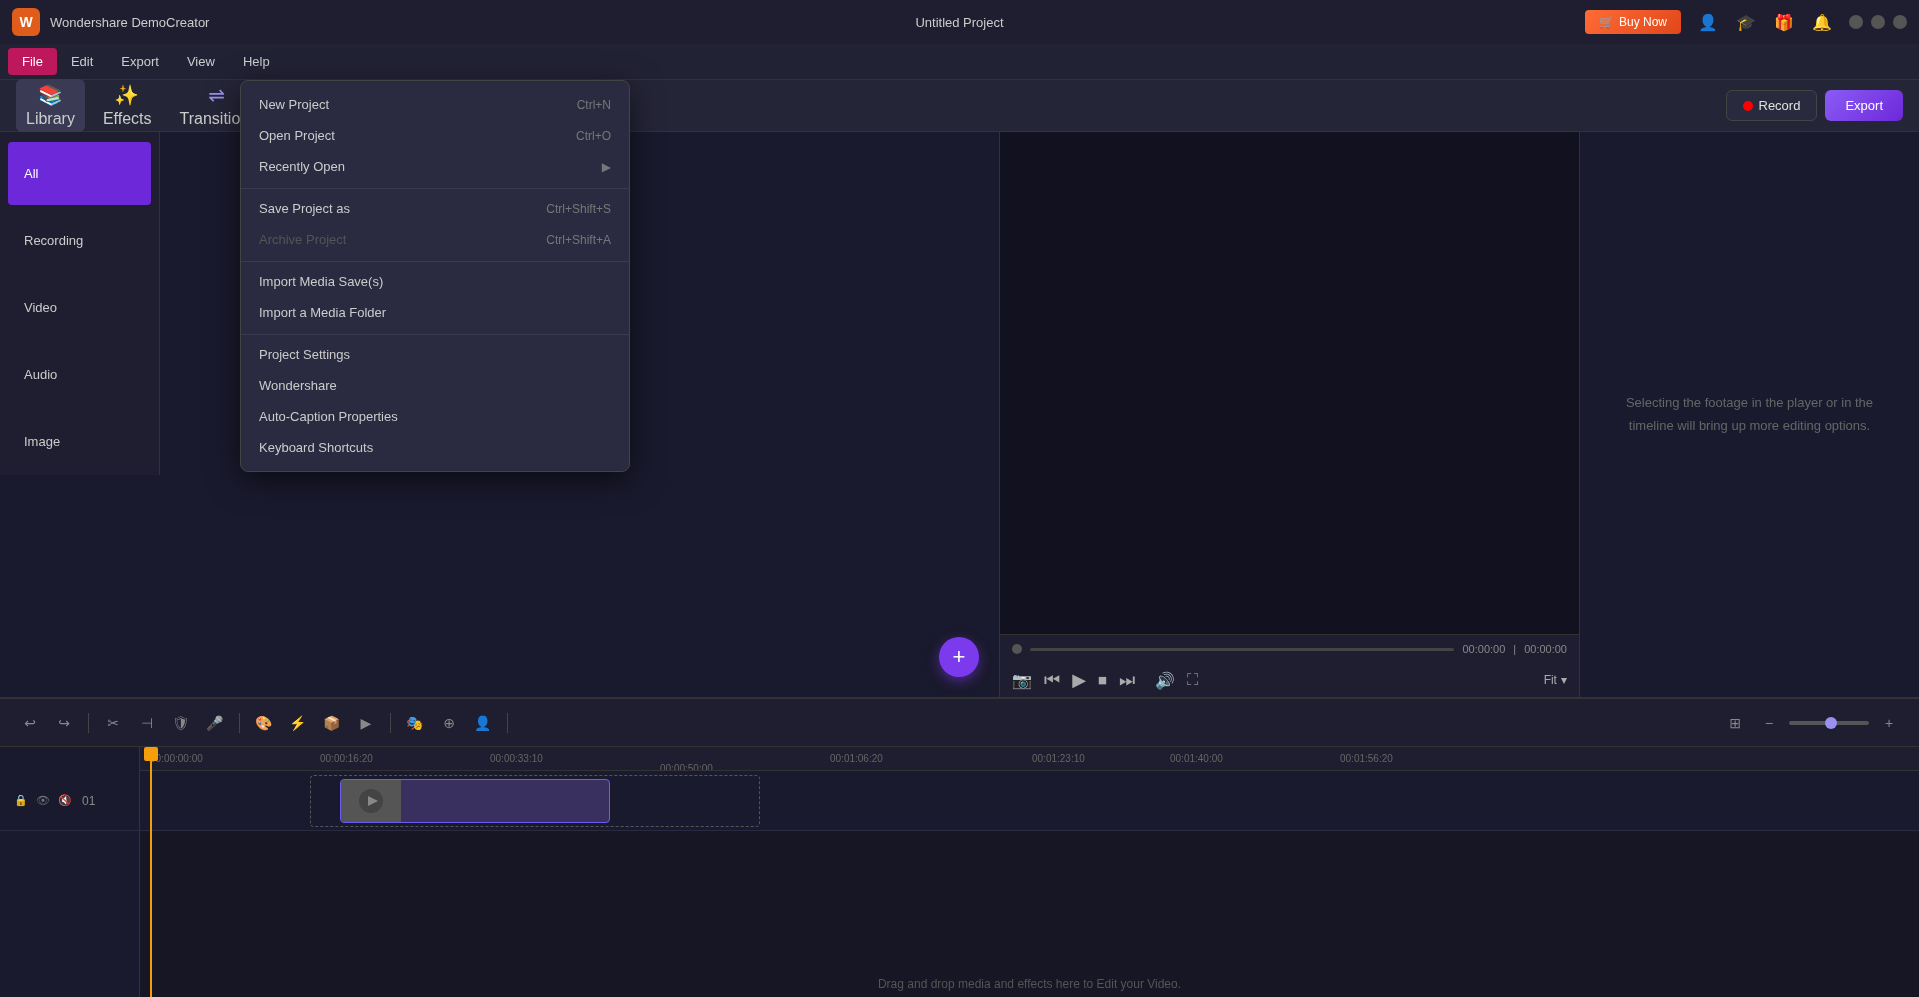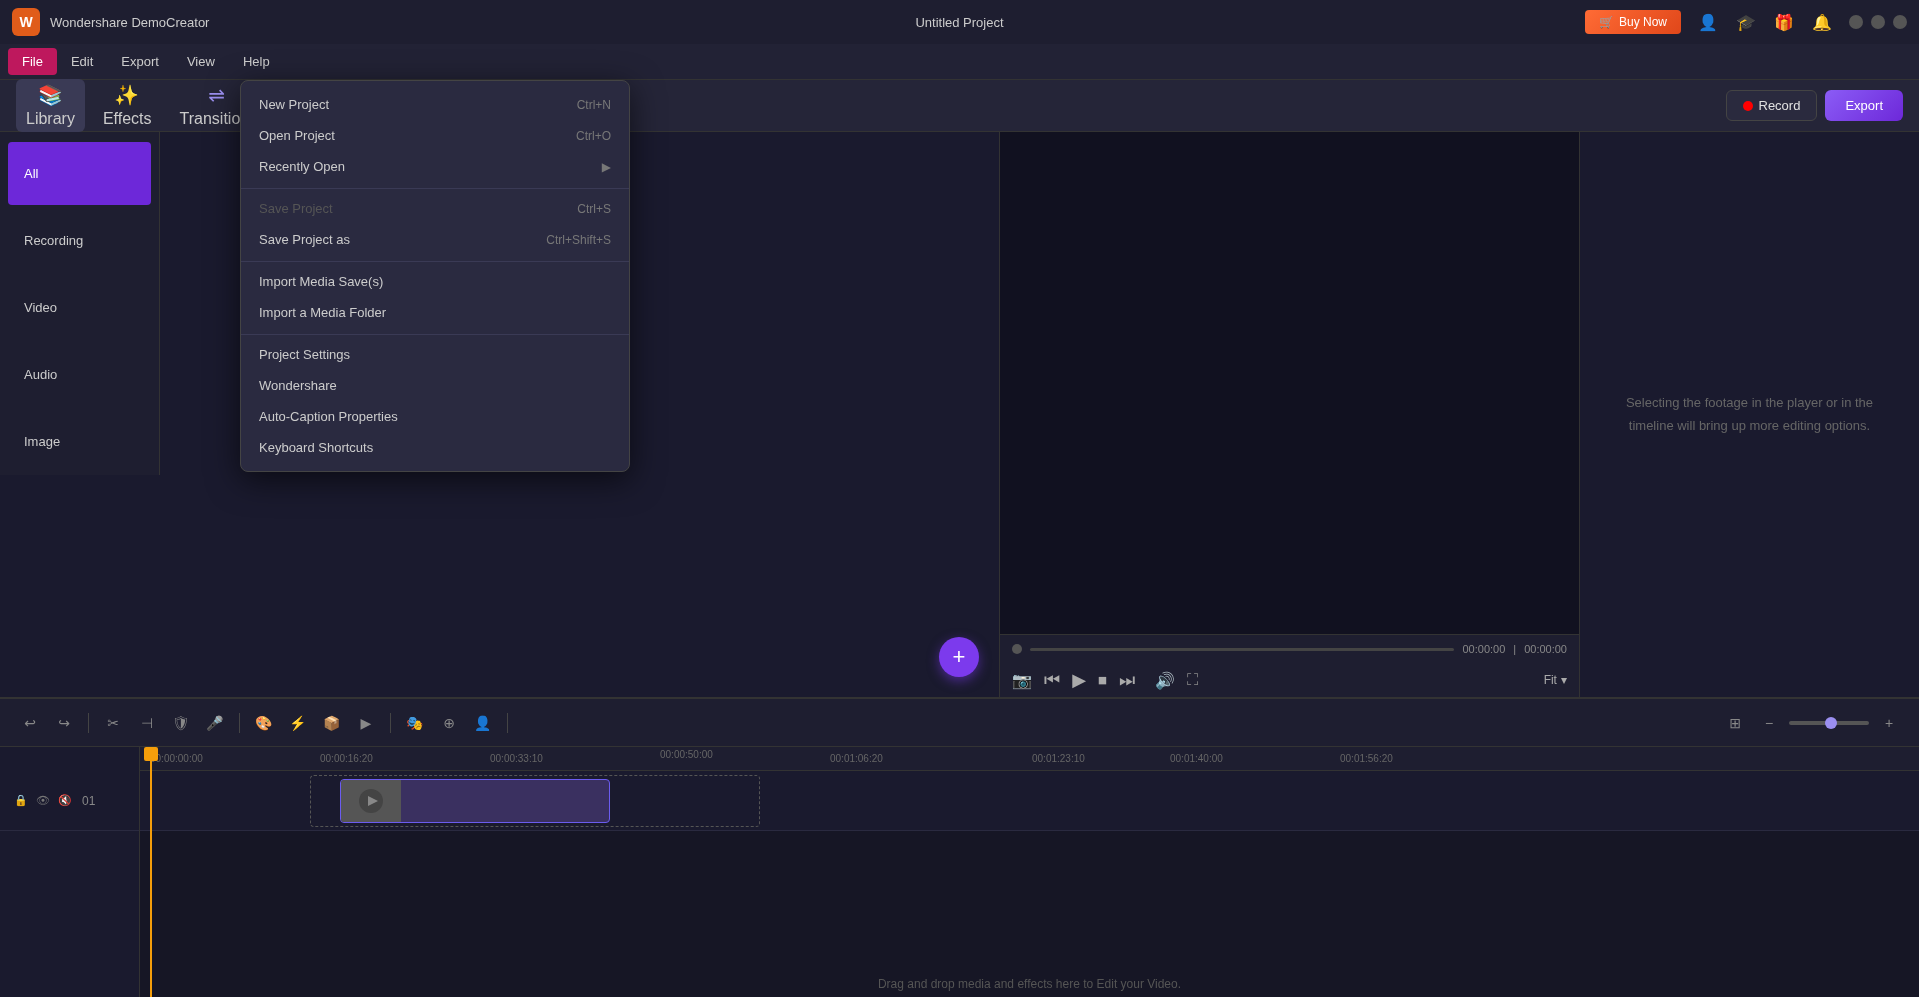--- a/index.html
+++ b/index.html
@@ -700,21 +700,21 @@
           <span>01</span>
         </div>
       </div>
 
       <div class="timeline-tracks">
 
         <div class="timeline-ruler" style="gap:0;position:relative;">
           <div style="position:absolute;left:10px;top:6px;" class="ruler-mark">00:00:00:00</div>
           <div style="position:absolute;left:180px;top:6px;" class="ruler-mark">00:00:16:20</div>
           <div style="position:absolute;left:350px;top:6px;" class="ruler-mark">00:00:33:10</div>
-          <div style="position:absolute;left:520px;top:2px;" class="ruler-mark">00:00:50:00</div>
+          <div style="position:absolute;left:520px;top:16px;" class="ruler-mark">00:00:50:00</div>
           <div style="position:absolute;left:690px;top:6px;" class="ruler-mark">00:01:06:20</div>
           <div style="position:absolute;left:892px;top:6px;" class="ruler-mark">00:01:23:10</div>
           <div style="position:absolute;left:1030px;top:6px;" class="ruler-mark">00:01:40:00</div>
           <div style="position:absolute;left:1200px;top:6px;" class="ruler-mark">00:01:56:20</div>
         </div>
 
         <div class="timeline-playhead">
           <div class="playhead-head" style="background:#f59e0b;"></div>
         </div>
 
@@ -751,28 +751,28 @@
       <span>Open Project</span>
       <span class="shortcut">Ctrl+O</span>
     </div>
     <div class="drop-item">
       <span>Recently Open</span>
       <span class="arrow">▶</span>
     </div>
   </div>
 
   <div class="menu-section">
-    <div class="drop-item disabled">
-      <span>Save Project</span>
-      <span class="shortcut">Ctrl+S</span>
-    </div>
     <div class="drop-item">
       <span>Save Project as</span>
       <span class="shortcut">Ctrl+Shift+S</span>
     </div>
+    <div class="drop-item disabled">
+      <span>Archive Project</span>
+      <span class="shortcut">Ctrl+Shift+A</span>
+    </div>
   </div>
 
   <div class="menu-section">
     <div class="drop-item">
       <span>Import Media Save(s)</span>
       <span class="shortcut"></span>
     </div>
     <div class="drop-item">
       <span>Import a Media Folder</span>
       <span class="shortcut"></span>

